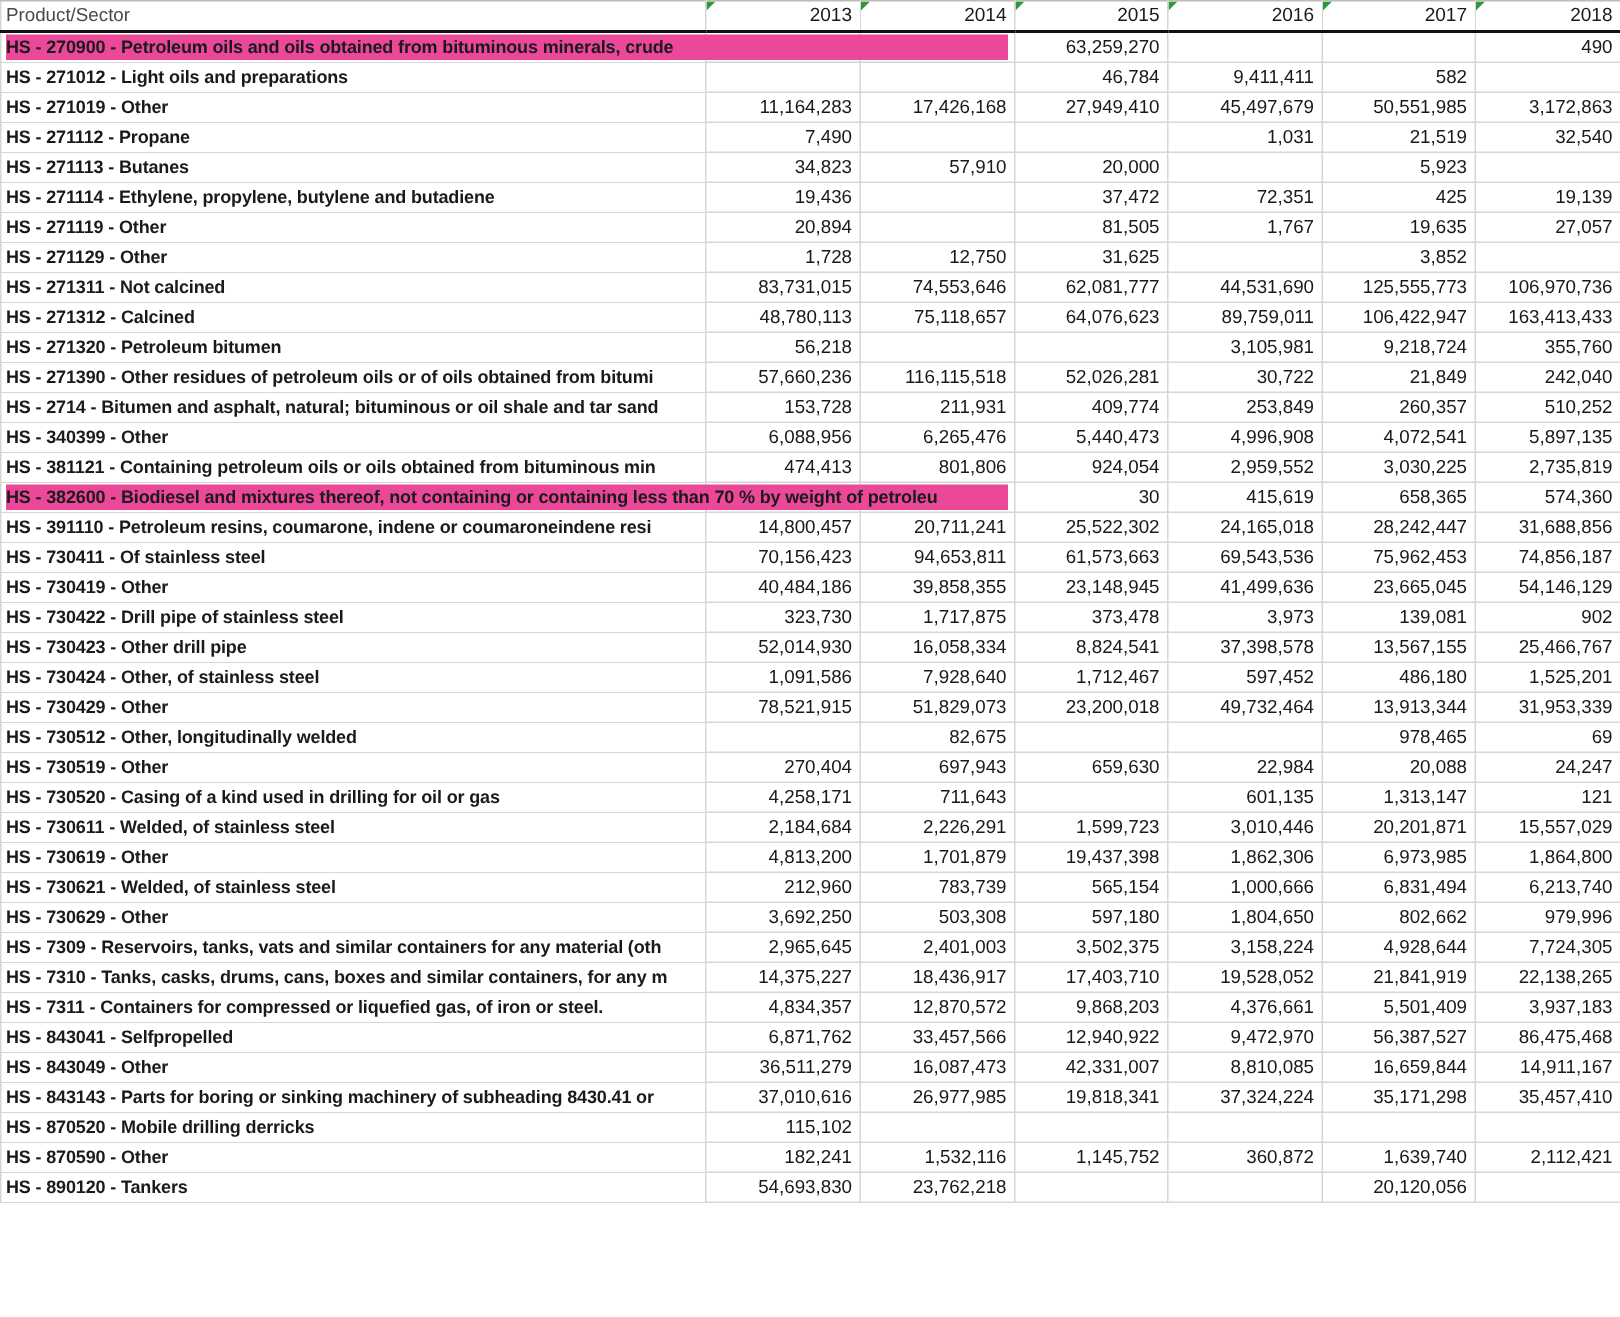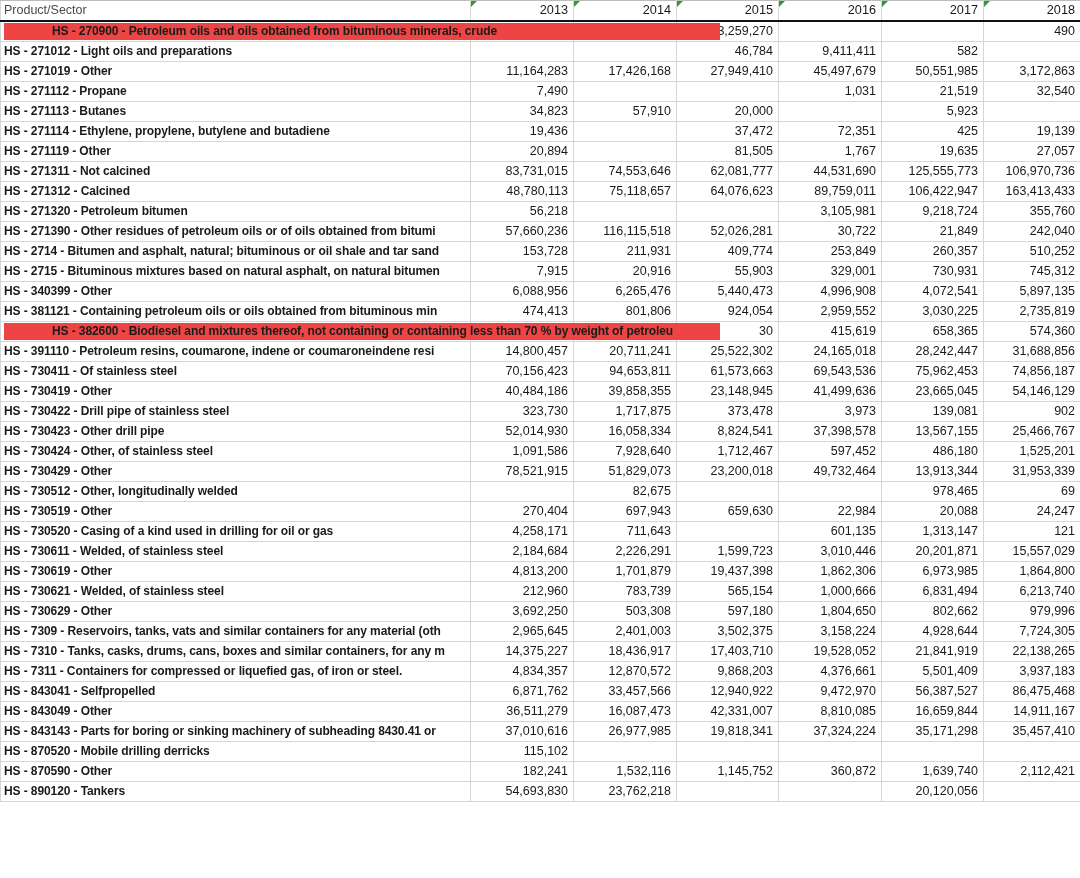--- a/index.html
+++ b/index.html
@@ -22,21 +22,21 @@
   th.h-product { text-align:left; font-weight:normal; color:#4a4a4a; font-size:12.5px; }
   th.h-year { text-align:right; font-weight:normal; position:relative; font-size:12.7px; }
   
   td.label { font-weight:bold; text-align:left; font-size:12px; letter-spacing:-0.1px; position:relative; }
   td.num { text-align:right; font-weight:normal; font-variant-numeric:tabular-nums; }
   
   td.label.spill { overflow:visible; }
   td.label.spill .spilltext {
     position:absolute; top:1px; left:3px; z-index:2;
     width:668px; height:17px; line-height:17px;
-    background:#ef4444; overflow:hidden; white-space:nowrap;padding-left:48px;
+    background:#ec4899; overflow:hidden; white-space:nowrap;
   }
   
   .err {
     position:absolute; top:0; left:0; width:0; height:0;
     border-top:6px solid #2E9939; border-right:6px solid transparent;
     pointer-events:none;
   }
 </style>
 </head>
 <body>
@@ -123,20 +123,29 @@
         <tr>
           <td class="label">HS - 271119 - Other</td>
           <td class="num">20,894</td>
           <td class="num"></td>
           <td class="num">81,505</td>
           <td class="num">1,767</td>
           <td class="num">19,635</td>
           <td class="num">27,057</td>
         </tr>
         <tr>
+          <td class="label">HS - 271129 - Other</td>
+          <td class="num">1,728</td>
+          <td class="num">12,750</td>
+          <td class="num">31,625</td>
+          <td class="num"></td>
+          <td class="num">3,852</td>
+          <td class="num"></td>
+        </tr>
+        <tr>
           <td class="label">HS - 271311 - Not calcined</td>
           <td class="num">83,731,015</td>
           <td class="num">74,553,646</td>
           <td class="num">62,081,777</td>
           <td class="num">44,531,690</td>
           <td class="num">125,555,773</td>
           <td class="num">106,970,736</td>
         </tr>
         <tr>
           <td class="label">HS - 271312 - Calcined</td>
@@ -168,29 +177,20 @@
         <tr>
           <td class="label">HS - 2714 - Bitumen and asphalt, natural; bituminous or oil shale and tar sand</td>
           <td class="num">153,728</td>
           <td class="num">211,931</td>
           <td class="num">409,774</td>
           <td class="num">253,849</td>
           <td class="num">260,357</td>
           <td class="num">510,252</td>
         </tr>
         <tr>
-          <td class="label">HS - 2715 - Bituminous mixtures based on natural asphalt, on natural bitumen</td>
-          <td class="num">7,915</td>
-          <td class="num">20,916</td>
-          <td class="num">55,903</td>
-          <td class="num">329,001</td>
-          <td class="num">730,931</td>
-          <td class="num">745,312</td>
-        </tr>
-        <tr>
           <td class="label">HS - 340399 - Other</td>
           <td class="num">6,088,956</td>
           <td class="num">6,265,476</td>
           <td class="num">5,440,473</td>
           <td class="num">4,996,908</td>
           <td class="num">4,072,541</td>
           <td class="num">5,897,135</td>
         </tr>
         <tr>
           <td class="label">HS - 381121 - Containing petroleum oils or oils obtained from bituminous min</td>

